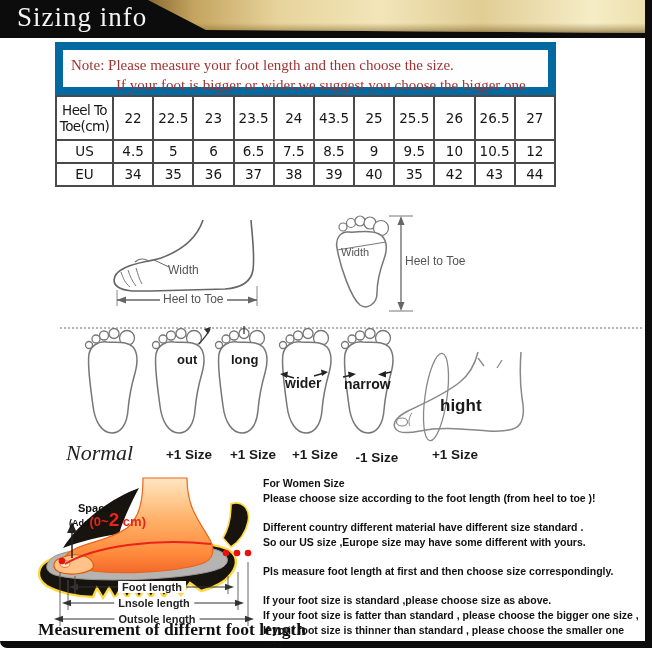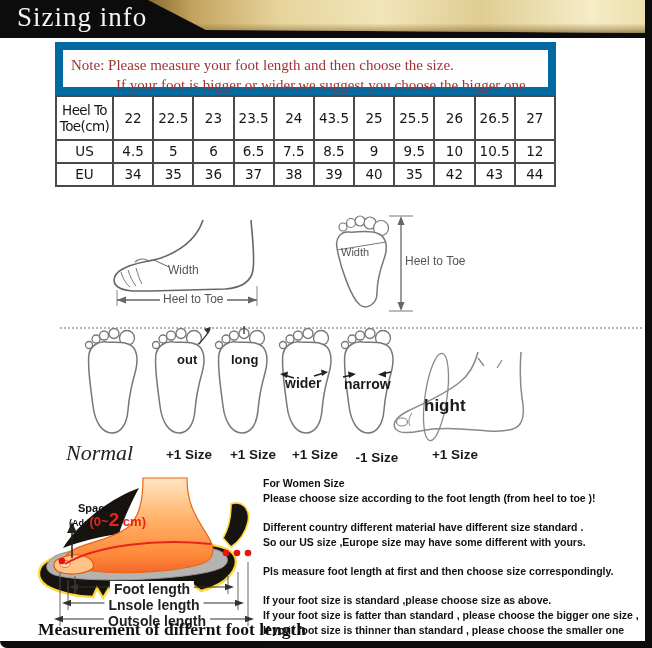--- a/index.html
+++ b/index.html
@@ -35,21 +35,21 @@
 
   
   .sk{color:#555;font-size:12px;}
   .sk-bg{background:#fff;padding:0 3px;}
   .ft-lab{font-weight:bold;color:#1a1a1a;font-size:13px;}
   .sz-lab{font-weight:bold;color:#1a1a1a;font-size:13.5px;transform:translateX(-50%);white-space:nowrap;}
   .normal-lab{font-family:"Liberation Serif",serif;font-style:italic;font-size:22px;color:#222;}
   .dotline{left:60px;top:327px;width:582px;height:0;border-top:2px dotted #b5b5b5;}
 
   
-  .meas-lab{font-weight:bold;font-size:14px;color:#222;background:#fff;padding:0 4px;transform:translateX(-50%);white-space:nowrap;}
+  .meas-lab{font-weight:bold;font-size:11px;color:#222;background:#fff;padding:0 4px;transform:translateX(-50%);white-space:nowrap;}
   .space-lab{left:69px;top:501px;line-height:11px;white-space:nowrap;}
   .space-word{font-weight:bold;font-size:11px;color:#111;margin-left:9px;text-align:right;}
   .add-word{font-size:9px;font-weight:bold;color:#111;}
   .red-sm{color:#e8231a;font-weight:bold;font-size:13px;}
   .red-big{color:#e8231a;font-weight:bold;font-size:19px;}
 
   
   .info-block{left:263px;top:476px;width:382px;font-size:10.5px;font-weight:bold;color:#111;}
   .info-block p{margin:0;line-height:15px;}
   .gap{height:14px;}
@@ -212,21 +212,21 @@
       <line x1="86" y1="6" x2="92" y2="14" stroke="#888" stroke-width="1.3"></line>
       <line x1="110" y1="8" x2="105" y2="16" stroke="#888" stroke-width="1.3"></line>
       <ellipse cx="44" cy="45" rx="11" ry="44" transform="rotate(8 44 45)" fill="none" stroke="#888" stroke-width="1.3"></ellipse>
     </g>
   </svg>
 
   <div class="abs ft-lab" style="left:177px;top:352px">out</div>
   <div class="abs ft-lab" style="left:231px;top:352px">long</div>
   <div class="abs ft-lab" style="left:285px;top:375px;font-size:14px">wider</div>
   <div class="abs ft-lab" style="left:344px;top:376px;font-size:14px">narrow</div>
-  <div class="abs ft-lab" style="left:424px;top:396px;font-size:17px">hight</div>
+  <div class="abs ft-lab" style="left:440px;top:396px;font-size:17px">hight</div>
 
   <div class="abs normal-lab" style="left:66px;top:440px">Normal</div>
   <div class="abs sz-lab" style="left:189px;top:447px">+1 Size</div>
   <div class="abs sz-lab" style="left:253px;top:447px">+1 Size</div>
   <div class="abs sz-lab" style="left:315px;top:447px">+1 Size</div>
   <div class="abs sz-lab" style="left:377px;top:450px">-1 Size</div>
   <div class="abs sz-lab" style="left:455px;top:447px">+1 Size</div>
 
   <svg class="abs" style="left:35px;top:476px" width="230" height="150" viewBox="0 0 230 150">
     <defs>

